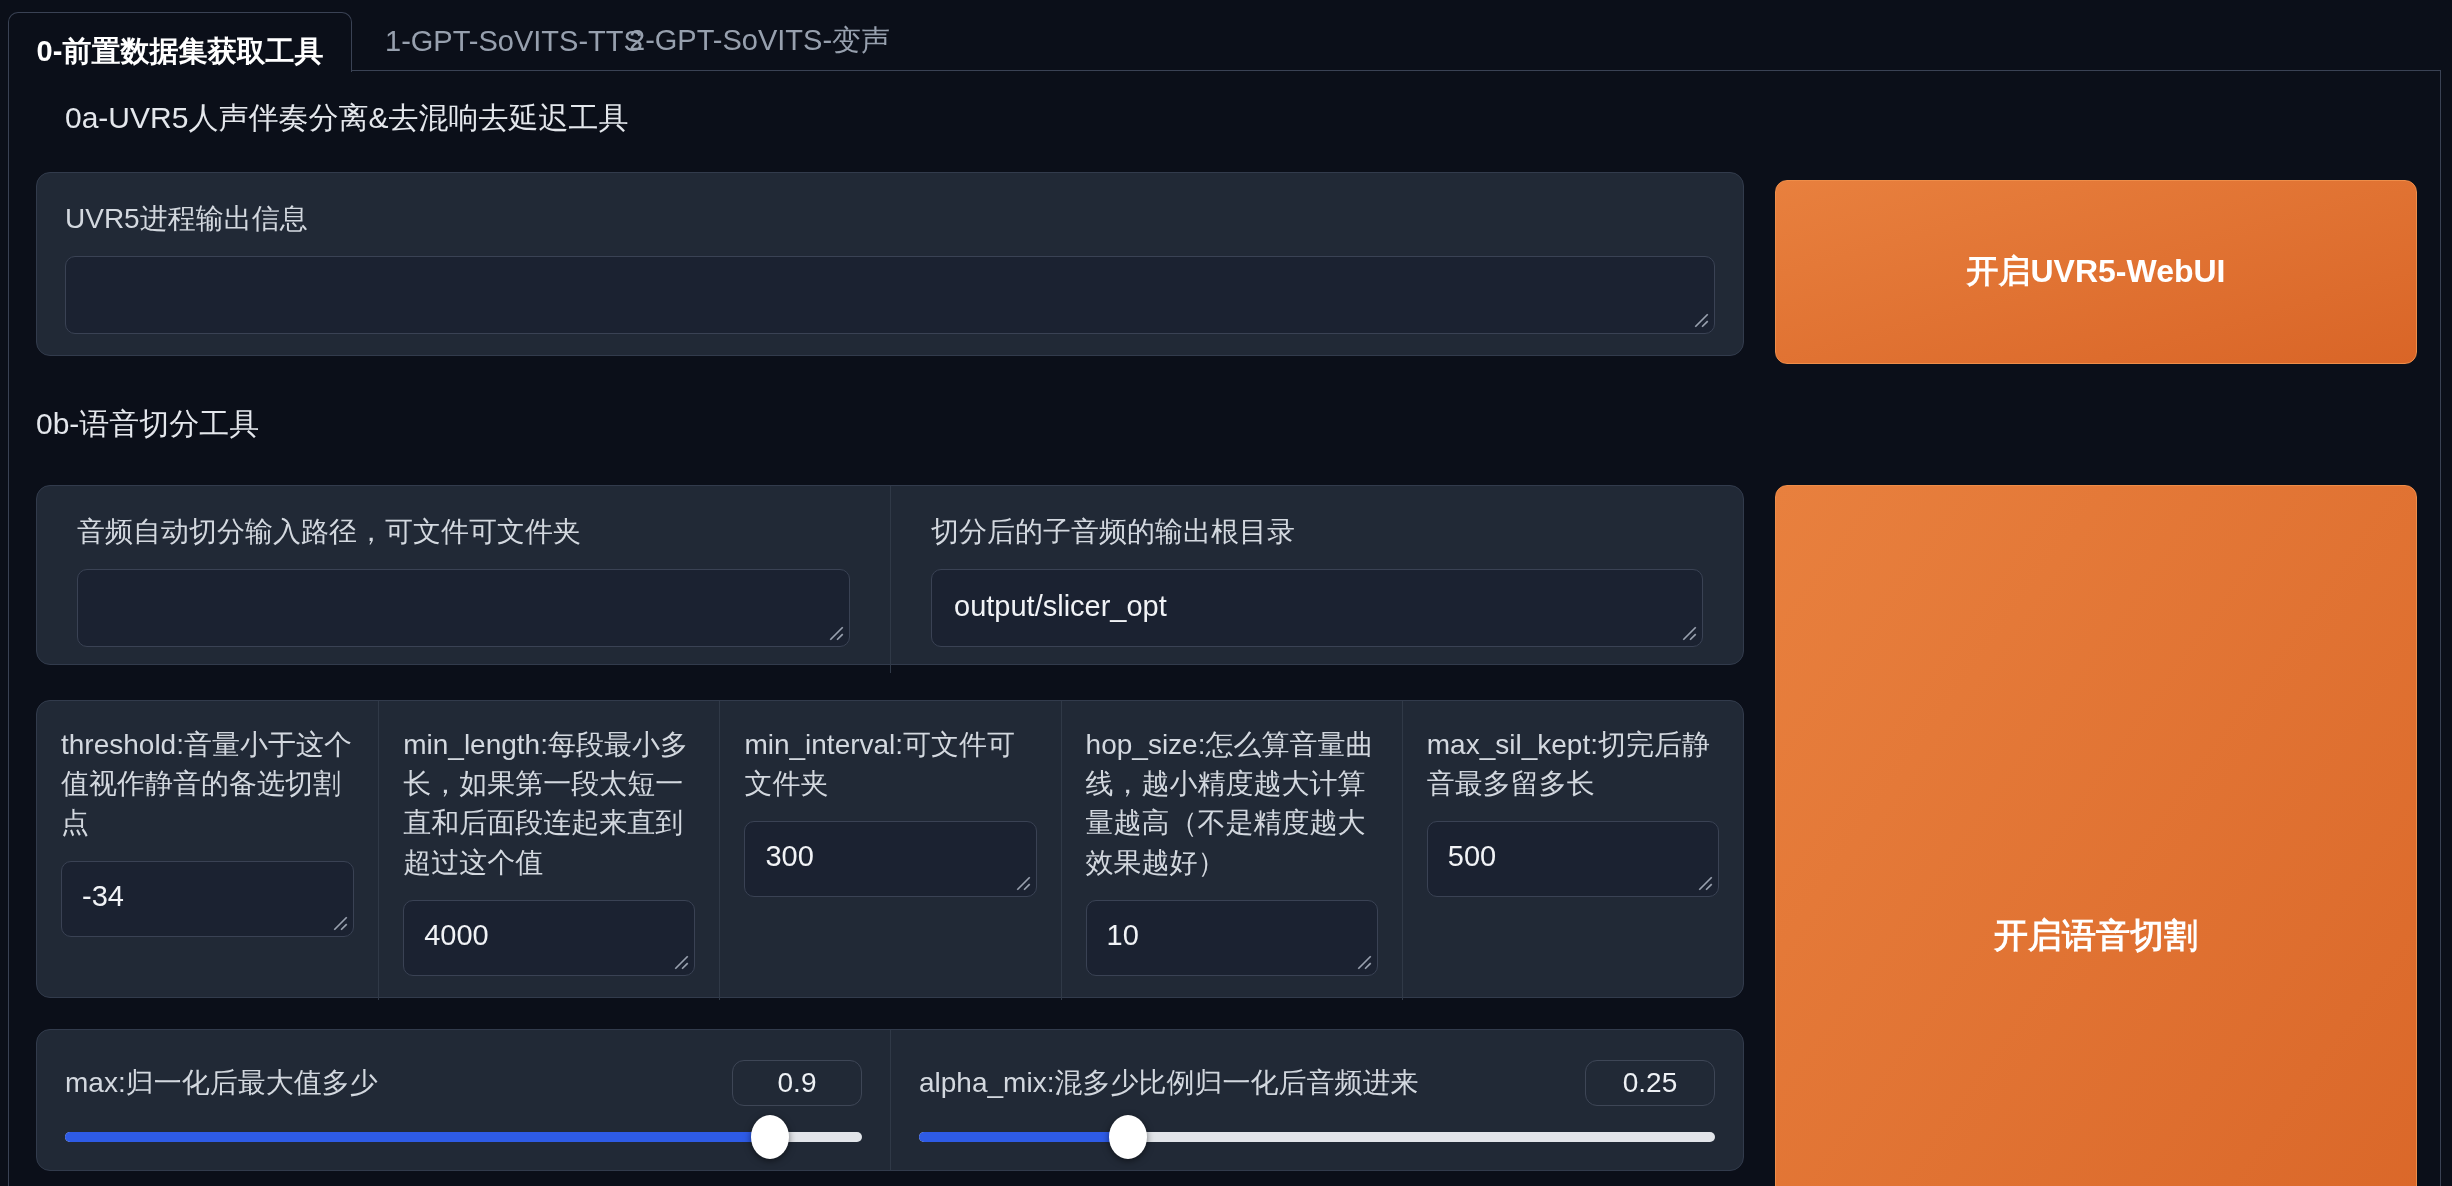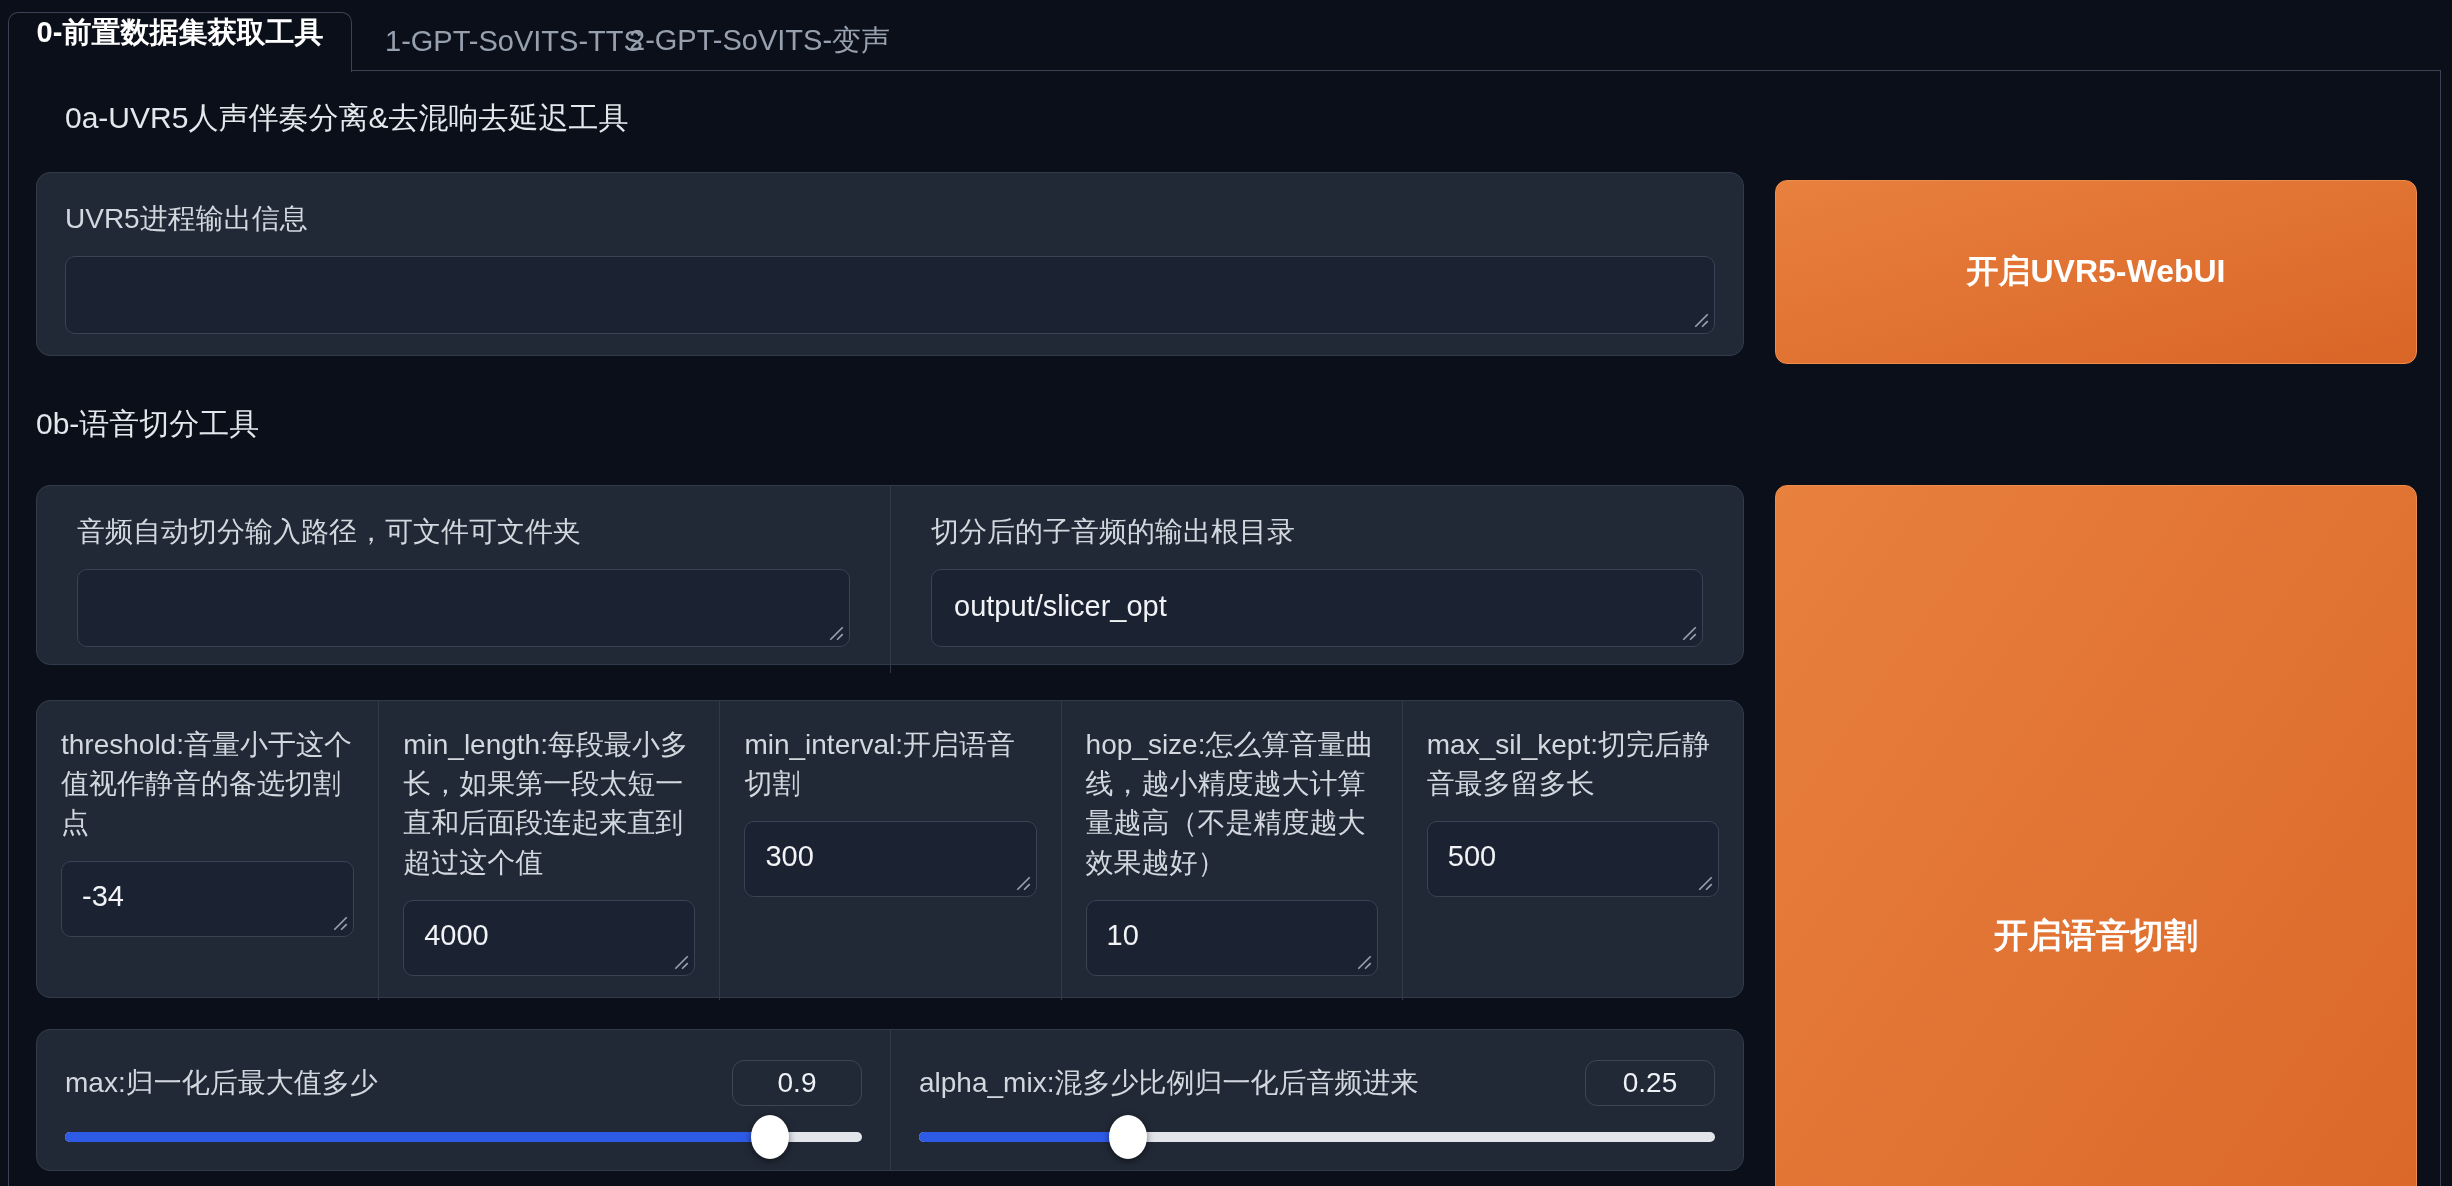--- a/index.html
+++ b/index.html
@@ -11,21 +11,21 @@
   }
   
   .panel-frame{
     position:absolute;left:8px;top:70px;width:2433px;height:1240px;
     border:1px solid #3a4254;pointer-events:none;
   }
   .active-tab{
     position:absolute;left:8px;top:12px;width:344px;height:60px;
     background:#0b0f19;border:1px solid #3a4254;border-bottom:none;
     border-radius:10px 10px 0 0;
-    display:flex;align-items:flex-start;justify-content:center;
+    display:flex;align-items:flex-end;justify-content:center;
     color:#ffffff;font-weight:700;font-size:29px;cursor:pointer;z-index:2;
   }
   .plain-tab{
     position:absolute;top:12px;height:58px;display:flex;align-items:center;
     color:#97a0ae;font-size:29px;cursor:pointer;
   }
   .tab-2{left:385px;}
   .tab-3{left:629px;}
   
   .heading{position:absolute;left:36px;color:#e4e7ec;font-size:30px;}
@@ -164,21 +164,21 @@
       <div class="ta-wrap">
         <textarea class="ta" style="">4000</textarea>
         <span class="grip">
           <svg width="17" height="17" viewBox="0 0 15 15">
               <path d="M13 2 2 13 M13 8 8 13" fill="none" stroke="#99a1af" stroke-width="1.5"></path>
             </svg>
         </span>
       </div>
     </div>
     <div class="col">
-      <div class="field-label">min_interval:开启语音切割</div>
+      <div class="field-label">min_interval:可文件可文件夹</div>
       <div class="ta-wrap">
         <textarea class="ta" style="">300</textarea>
         <span class="grip">
           <svg width="17" height="17" viewBox="0 0 15 15">
               <path d="M13 2 2 13 M13 8 8 13" fill="none" stroke="#99a1af" stroke-width="1.5"></path>
             </svg>
         </span>
       </div>
     </div>
     <div class="col">

